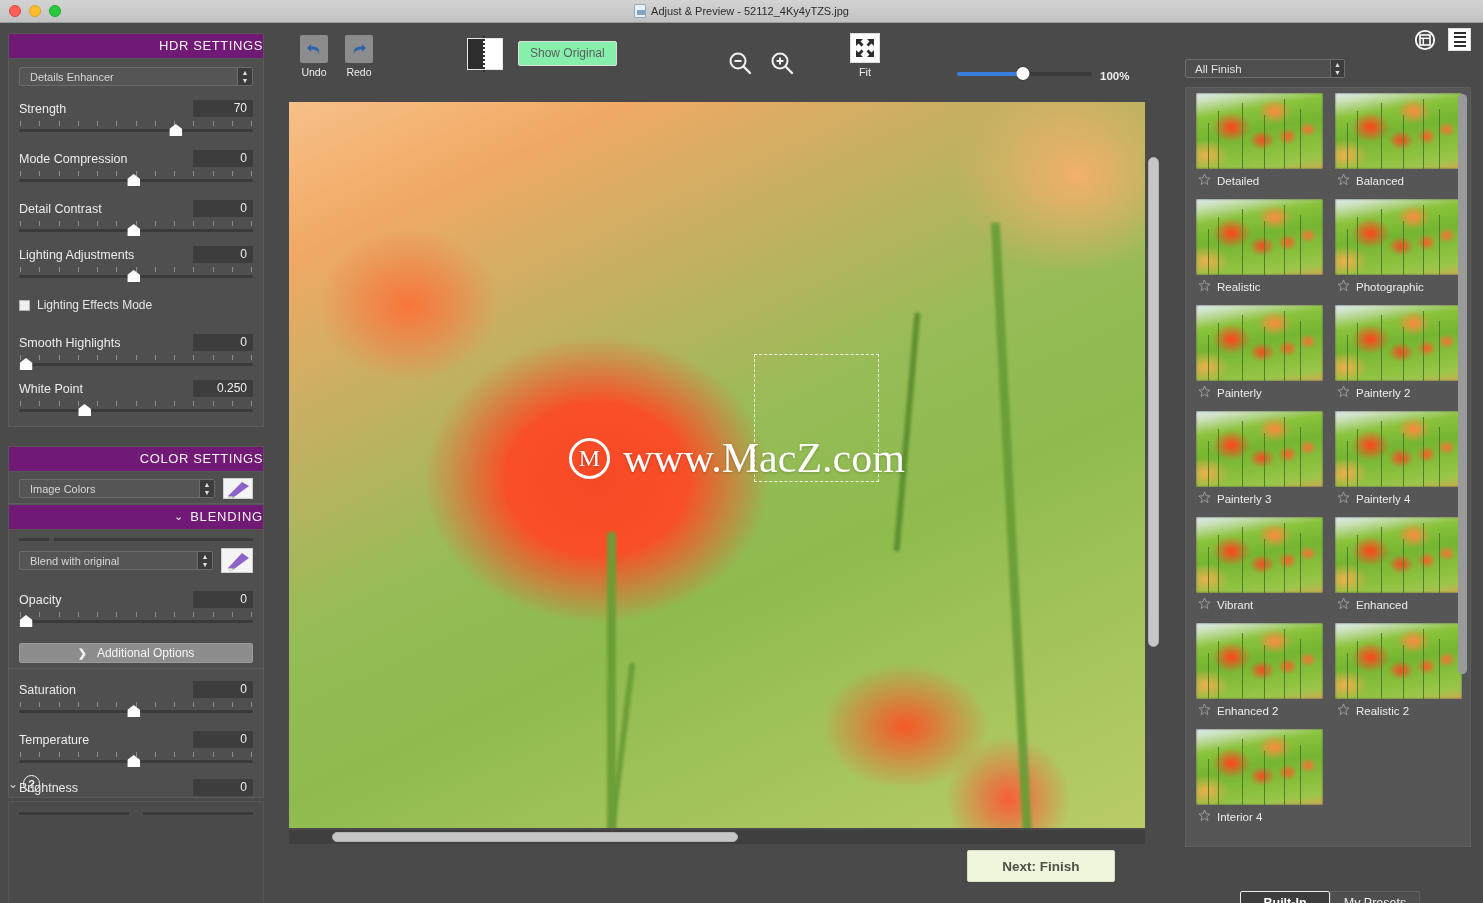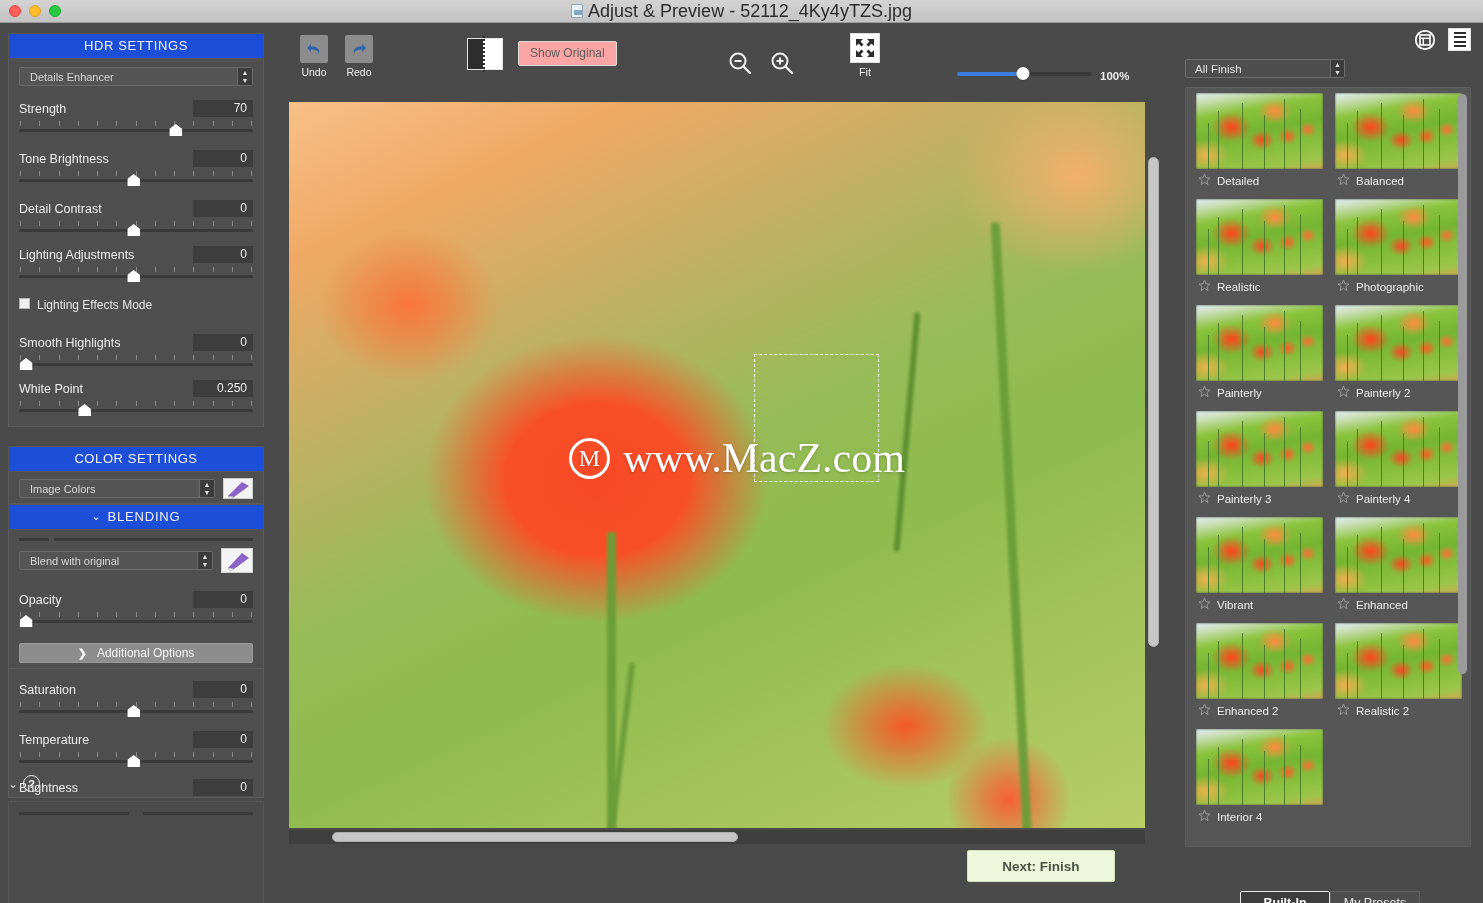--- a/index.html
+++ b/index.html
@@ -22,21 +22,21 @@
     border-bottom: 1px solid #9b9b9b;
     display: flex; align-items: center;
   }
   .traffic { display: flex; gap: 8px; margin-left: 9px; }
   .tl { width: 12px; height: 12px; border-radius: 50%; }
   .tl.r { background: #ff5f57; border: .5px solid #e0443e; }
   .tl.y { background: #ffbd2e; border: .5px solid #dea123; }
   .tl.g { background: #28c840; border: .5px solid #1aab29; }
   .title-center {
     position: absolute; left: 0; right: 0; text-align: center;
-    font-size: 18px; color: #2c2c2c; font-weight: 400;
+    font-size: 11px; color: #2c2c2c; font-weight: 400;
     display: flex; align-items: center; justify-content: center; gap: 5px;
   }
   .doc-icon {
     width: 12px; height: 14px; background: #e8f1f8;
     border: 1px solid #8fa7b8; border-radius: 1px; position: relative;
     display: inline-block; flex: none;
   }
   .doc-icon::after {
     content: ""; position: absolute; left: 2px; bottom: 2px;
     width: 8px; height: 5px; background: #7fa8c4;
@@ -44,21 +44,21 @@
 
   
   .left-panel {
     position: absolute; left: 0; top: 23px; width: 272px; height: 880px;
     background: #4a4a4a; padding: 0;
   }
   .lp-inner {
     position: absolute; left: 8px; top: 10px; width: 256px;
   }
   .section-header {
-    background: #1d4ed8; color: #f2f2f2; text-align: center;
+    background: #701a75; color: #f2f2f2; text-align: right;
     font-size: 13px; letter-spacing: .6px; padding: 4px 0 5px;
     border: 1px solid #565656; position: relative;
   }
   .section-header.blend { letter-spacing: .8px; }
   .chev-down {
     display: inline-block; margin-right: 6px; font-size: 11px;
     position: relative; top: -1px;
   }
   .panel-body {
     background: #4f4f4f; border: 1px solid #5c5c5c; border-top: none;
@@ -98,21 +98,21 @@
   .track {
     position: absolute; left: 0; right: 0; top: 9px; height: 3px;
     background: #3a3a3a; border-radius: 2px;
   }
   .thumb {
     position: absolute; top: 4px; width: 13px; height: 12px;
     background: #fdfdfd; transform: translateX(-50%);
     clip-path: polygon(50% 0%, 100% 42%, 100% 100%, 0% 100%, 0% 42%);
   }
   .checkbox-row {
-    display: flex; gap: 7px; margin-top: 16px;
+    display: flex; align-items: center; gap: 7px; margin-top: 16px;
   }
   .checkbox {
     width: 11px; height: 11px; background: #efefef; border: 1px solid #b4b4b4;
     display: inline-block;
   }
   .checkbox-label { color: #e6e6e6; font-size: 12px; }
 
   .brush-row { display: flex; align-items: center; gap: 8px; margin-top: 6px; }
   .brush-row .dropdown { flex: 1; }
   .brush-btn {
@@ -191,21 +191,21 @@
   .split-icon::before {
     content: ""; position: absolute; left: 0; top: 0; width: 15px;
     height: 100%; background: #2d2d2d;
   }
   .split-icon::after {
     content: ""; position: absolute; left: 15px; top: -3px; bottom: -3px;
     width: 0; border-left: 2px dotted #2d2d2d;
   }
   .show-orig {
     position: absolute; left: 246px; top: 18px;
-    background: #fca5a5; color: #5d5d5d; font-size: 12px;
+    background: #86efac; color: #5d5d5d; font-size: 12px;
     padding: 4px 11px 5px; border-radius: 2px; border: 1px solid #dcdcdc;
   }
   .zoom-ic { position: absolute; top: 27px; cursor: pointer; }
   .fit-btn { position: absolute; left: 578px; top: 10px; text-align: center; }
   .fit-sq {
     width: 30px; height: 30px; background: #fff; border: 1px solid #dedede;
     display: flex; align-items: center; justify-content: center;
     margin: 0 auto 3px;
   }
   .fit-label { color: #ececec; font-size: 11px; }
@@ -417,21 +417,21 @@
                 <i></i>
                 <i></i>
               </div>
             <div class="track"></div>
             <div class="thumb" style="left:67%"></div>
           </div>
         </div>
 
         <div class="slider-row">
           <div class="slider-top">
-            <span class="slider-label">Tone Brightness</span>
+            <span class="slider-label">Mode Compression</span>
             <span class="slider-value">0</span>
           </div>
           <div class="track-wrap">
             <div class="ticks">
                 <i></i>
                 <i></i>
                 <i></i>
                 <i></i>
                 <i></i>
                 <i></i>

